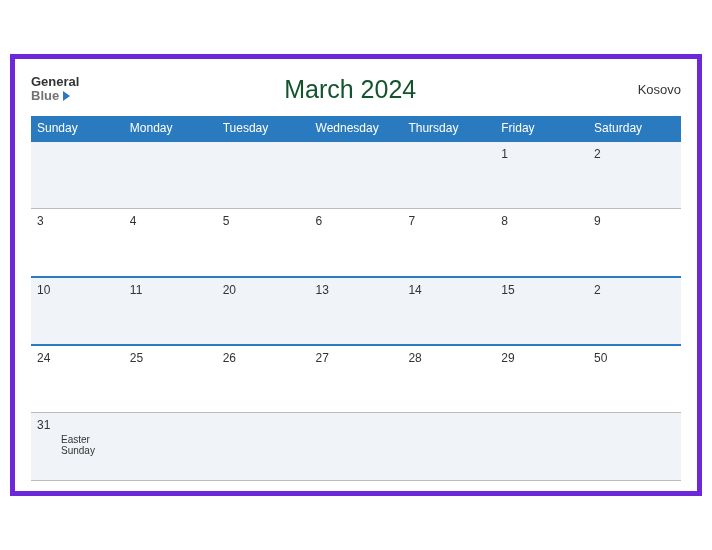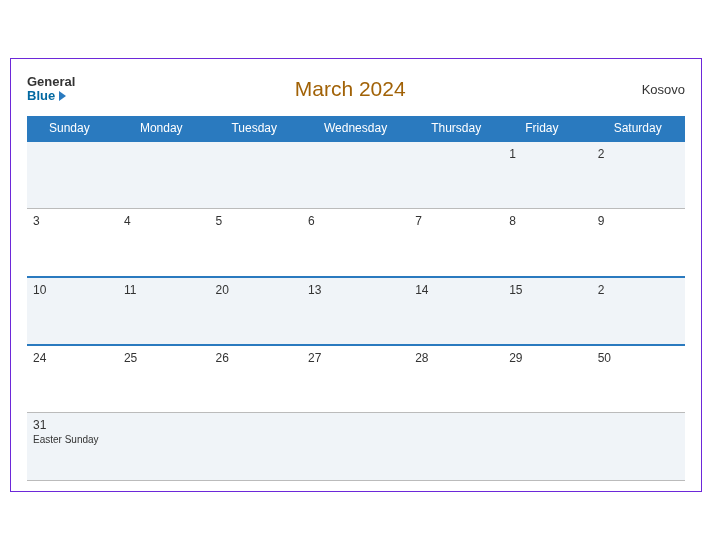--- a/index.html
+++ b/index.html
@@ -8,78 +8,78 @@
       font-family: Arial, sans-serif;
       width: 712px;
       height: 550px;
       display: flex;
       align-items: center;
       justify-content: center;
     }
     .calendar-container {
       width: 692px;
       background: #fff;
-      border: 1px solid #6d28d9;
+      border: 5px solid #6d28d9;
       padding: 16px 16px 10px 16px;
     }
     .header-row {
       display: flex;
       align-items: center;
       justify-content: space-between;
       margin-bottom: 12px;
     }
     .logo {
       display: flex;
       flex-direction: column;
       line-height: 1.1;
     }
     .logo-general {
       font-size: 13px;
       color: #333;
       font-weight: bold;
     }
     .logo-blue {
       font-size: 13px;
-      color: #0369a1;
+      color: #737373;
       font-weight: bold;
       display: flex;
       align-items: center;
       gap: 2px;
     }
     .logo-triangle {
       width: 0;
       height: 0;
       border-left: 7px solid #2a7abf;
       border-top: 5px solid transparent;
       border-bottom: 5px solid transparent;
       margin-left: 2px;
     }
     .title {
-      font-size: 21px;
+      font-size: 25px;
       font-weight: normal;
-      color: #a16207;
+      color: #14532d;
       text-align: center;
       flex: 1;
     }
     .country {
       font-size: 13px;
       color: #333;
       text-align: right;
       min-width: 60px;
     }
     .calendar-table {
       width: 100%;
       border-collapse: collapse;
     }
     .calendar-table thead tr th {
       background: #2a7abf;
       color: #fff;
       font-size: 12px;
       font-weight: normal;
-      padding: 5px 22px;
+      padding: 5px 6px;
       text-align: left;
       border: none;
     }
     .calendar-table tbody tr td {
       width: calc(100% / 7);
       height: 68px;
       vertical-align: top;
       padding: 5px 6px 4px 6px;
       font-size: 12px;
       color: #333;
@@ -95,20 +95,21 @@
     .day-number {
       font-size: 12px;
       color: #333;
       display: block;
     }
     .day-event {
       font-size: 10px;
       color: #333;
       margin-top: 2px;
       display: block;
+      margin-left: 24px;
     }
     .row-top-border td {
       border-top: 2px solid #2a7abf;
     }
   </style>
 </head>
 <body>
 
 <div class="calendar-container">
   <div class="header-row">

